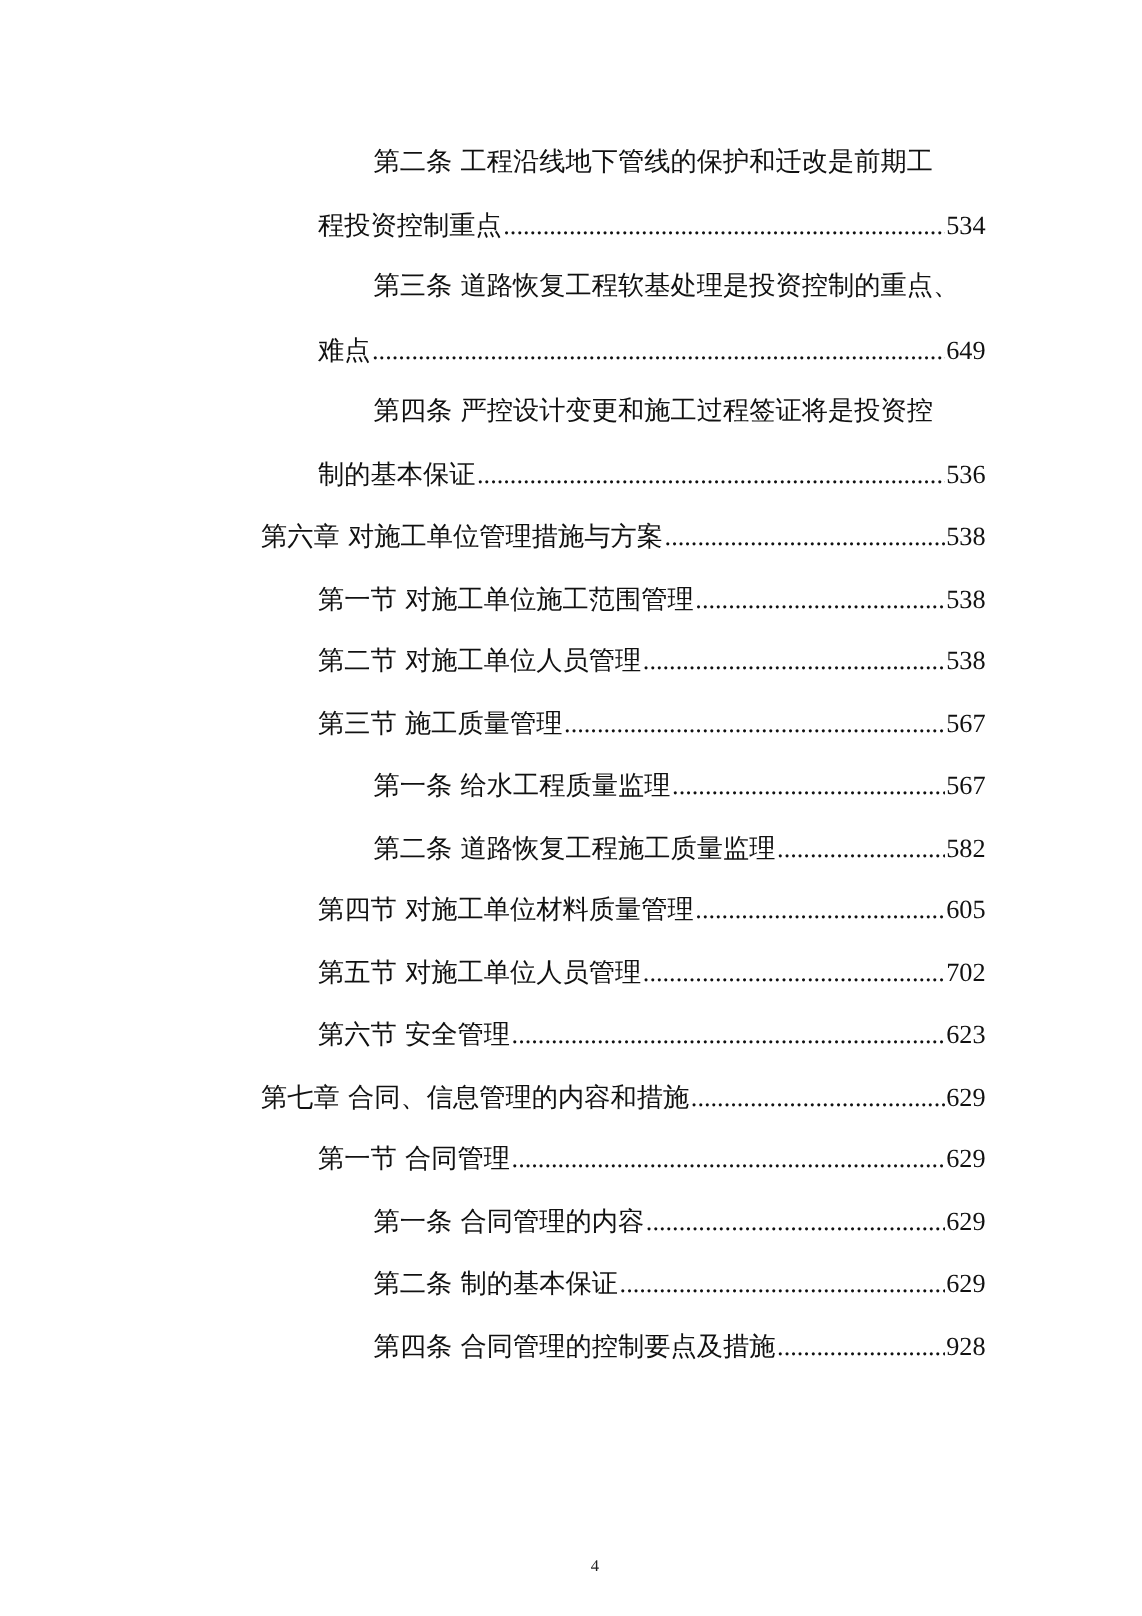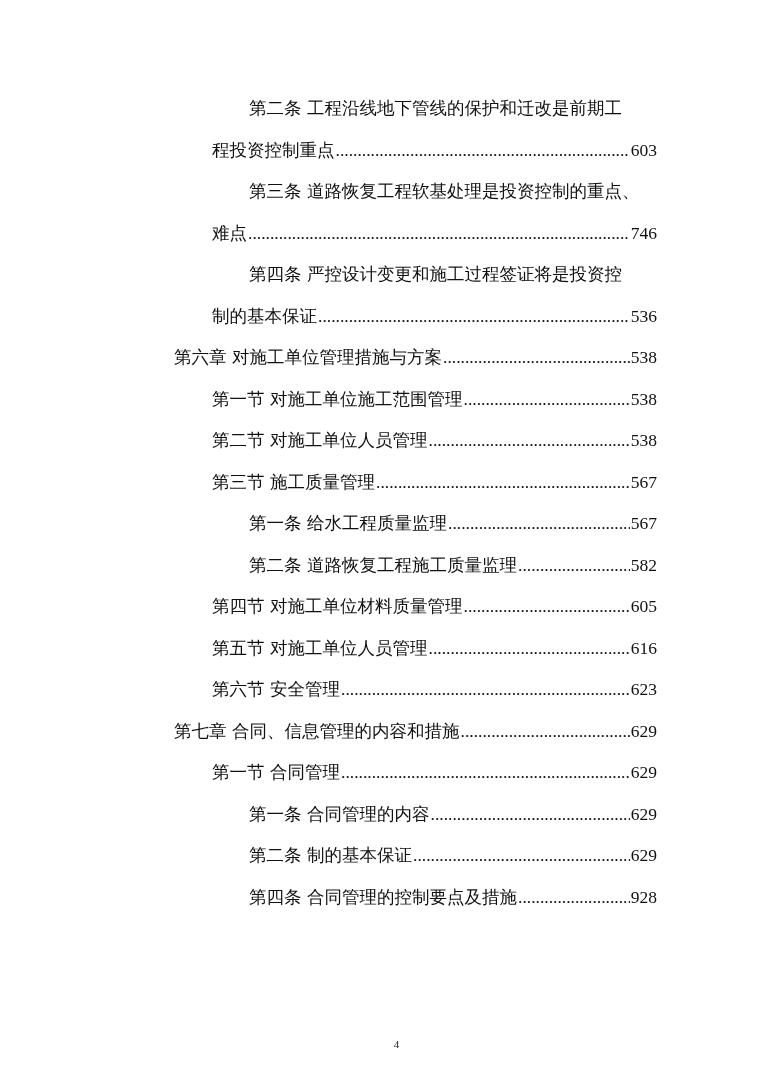--- a/index.html
+++ b/index.html
@@ -38,30 +38,30 @@
 
 <div class="page">
   <div class="toc">
 
     <div class="line lvl-article">
       <span class="title">第二条 工程沿线地下管线的保护和迁改是前期工</span>
     </div>
     <div class="line lvl-cont">
       <span class="title">程投资控制重点</span>
       <span class="leader"></span>
-      <span class="pagenum">603</span>
+      <span class="pagenum">534</span>
     </div>
 
     <div class="line lvl-article">
       <span class="title">第三条 道路恢复工程软基处理是投资控制的重点、</span>
     </div>
     <div class="line lvl-cont" style="padding-left:38px">
       <span class="title">难点</span>
       <span class="leader"></span>
-      <span class="pagenum">746</span>
+      <span class="pagenum">649</span>
     </div>
 
     <div class="line lvl-article">
       <span class="title">第四条 严控设计变更和施工过程签证将是投资控</span>
     </div>
     <div class="line lvl-cont">
       <span class="title">制的基本保证</span>
       <span class="leader"></span>
       <span class="pagenum">536</span>
     </div>
@@ -100,21 +100,21 @@
     </div>
 
     <div class="line lvl-section">
       <span class="title">第四节 对施工单位材料质量管理</span>
       <span class="leader"></span>
       <span class="pagenum">605</span>
     </div>
     <div class="line lvl-section">
       <span class="title">第五节 对施工单位人员管理</span>
       <span class="leader"></span>
-      <span class="pagenum">616</span>
+      <span class="pagenum">702</span>
     </div>
     <div class="line lvl-section">
       <span class="title">第六节 安全管理</span>
       <span class="leader"></span>
       <span class="pagenum">623</span>
     </div>
 
     <div class="line lvl-chapter">
       <span class="title">第七章 合同、信息管理的内容和措施</span>
       <span class="leader"></span>

